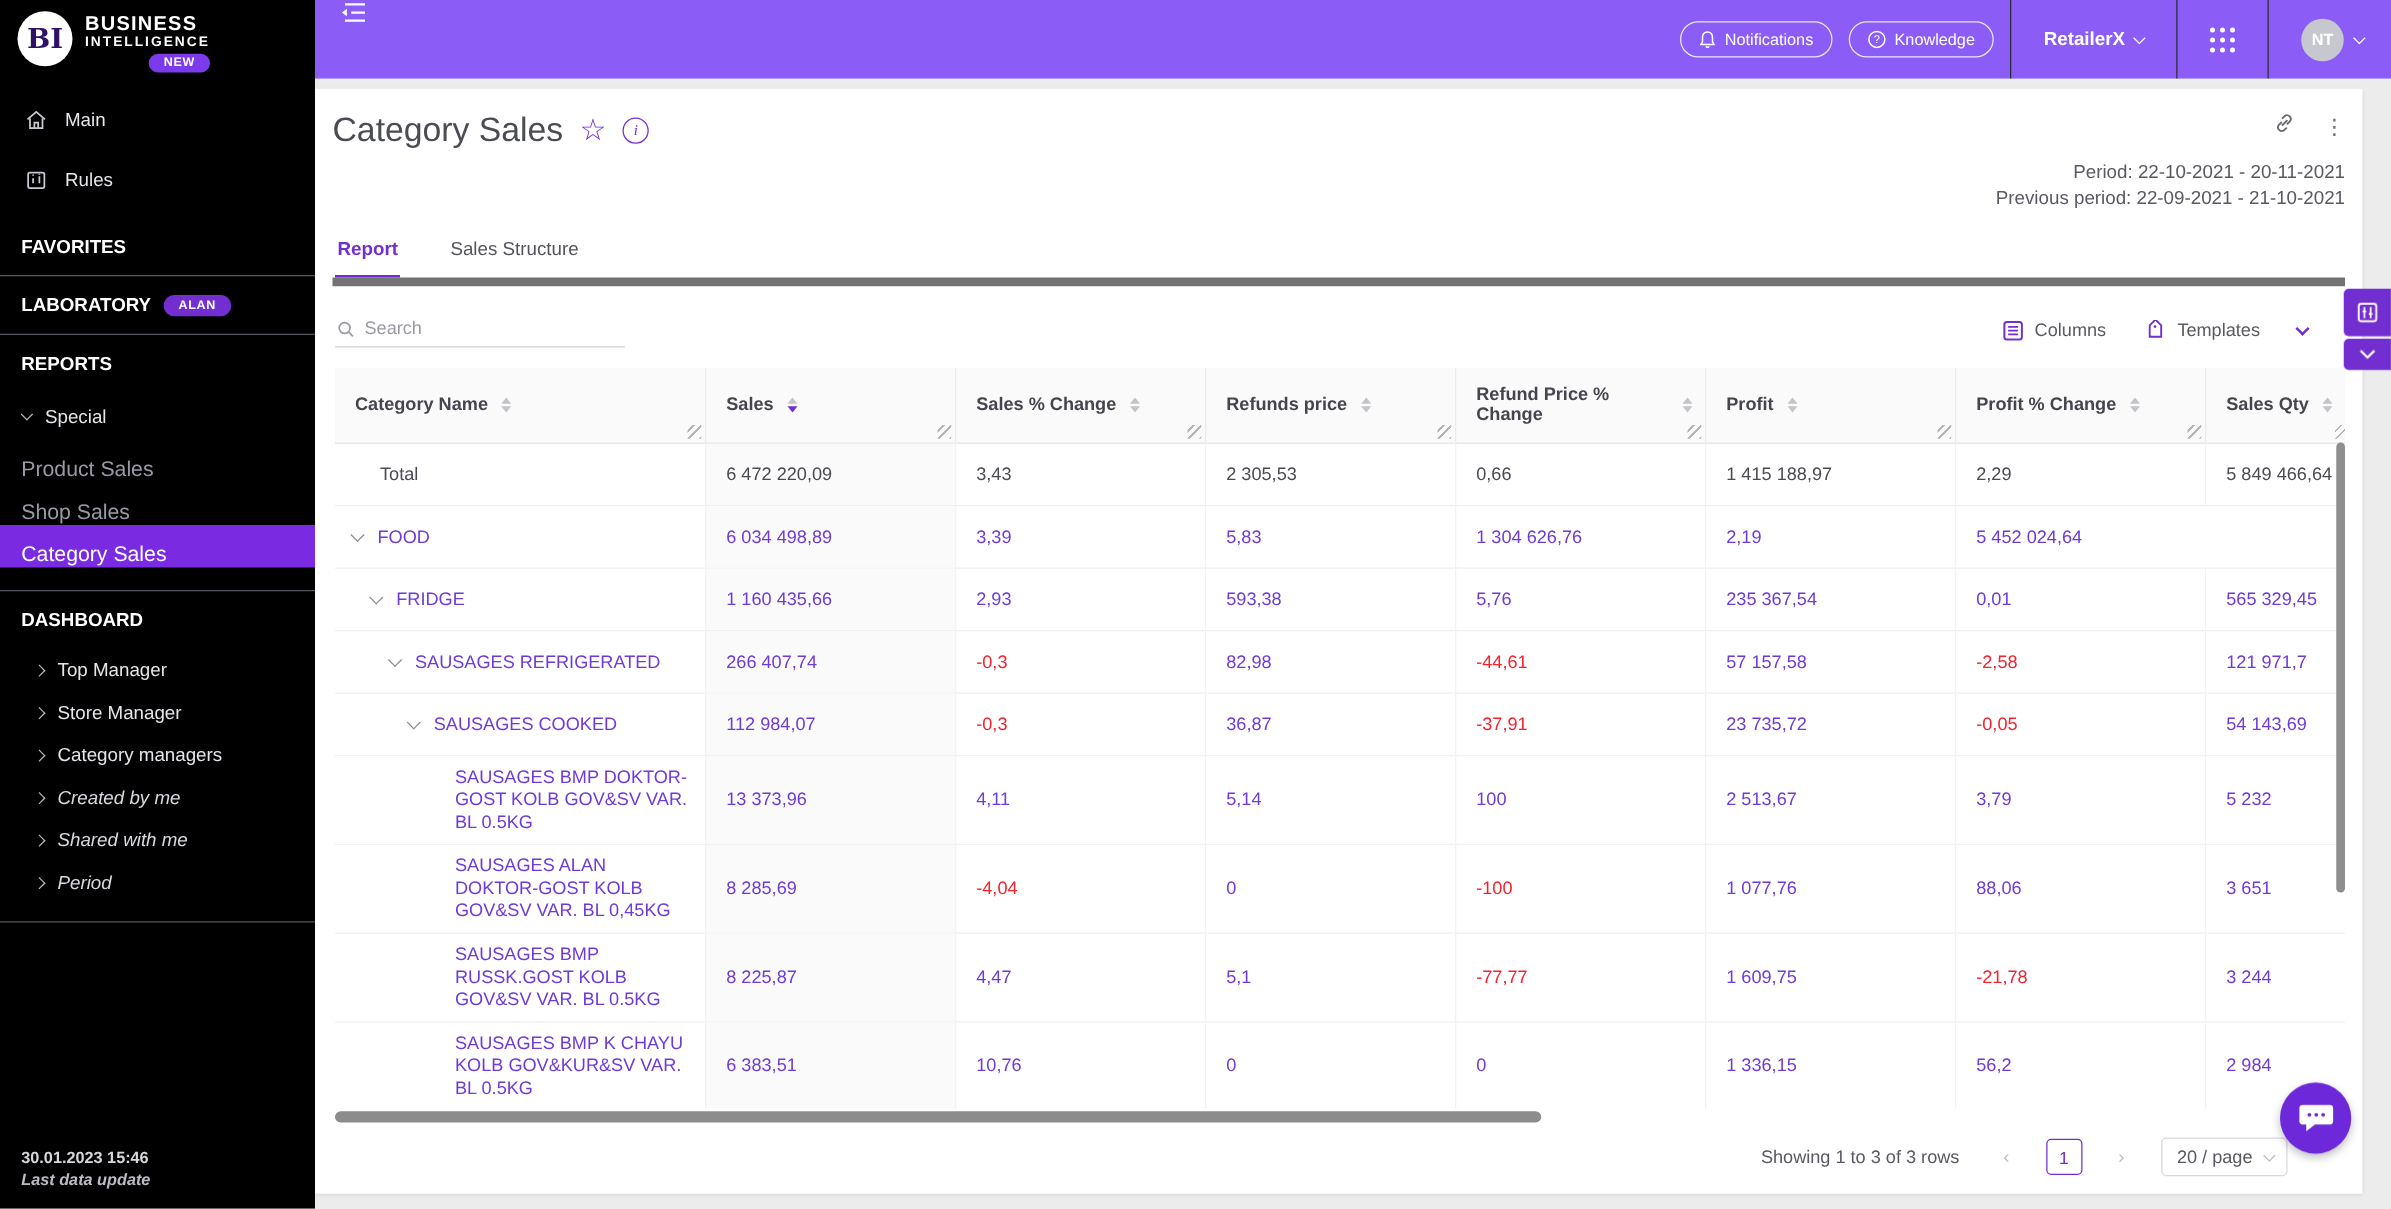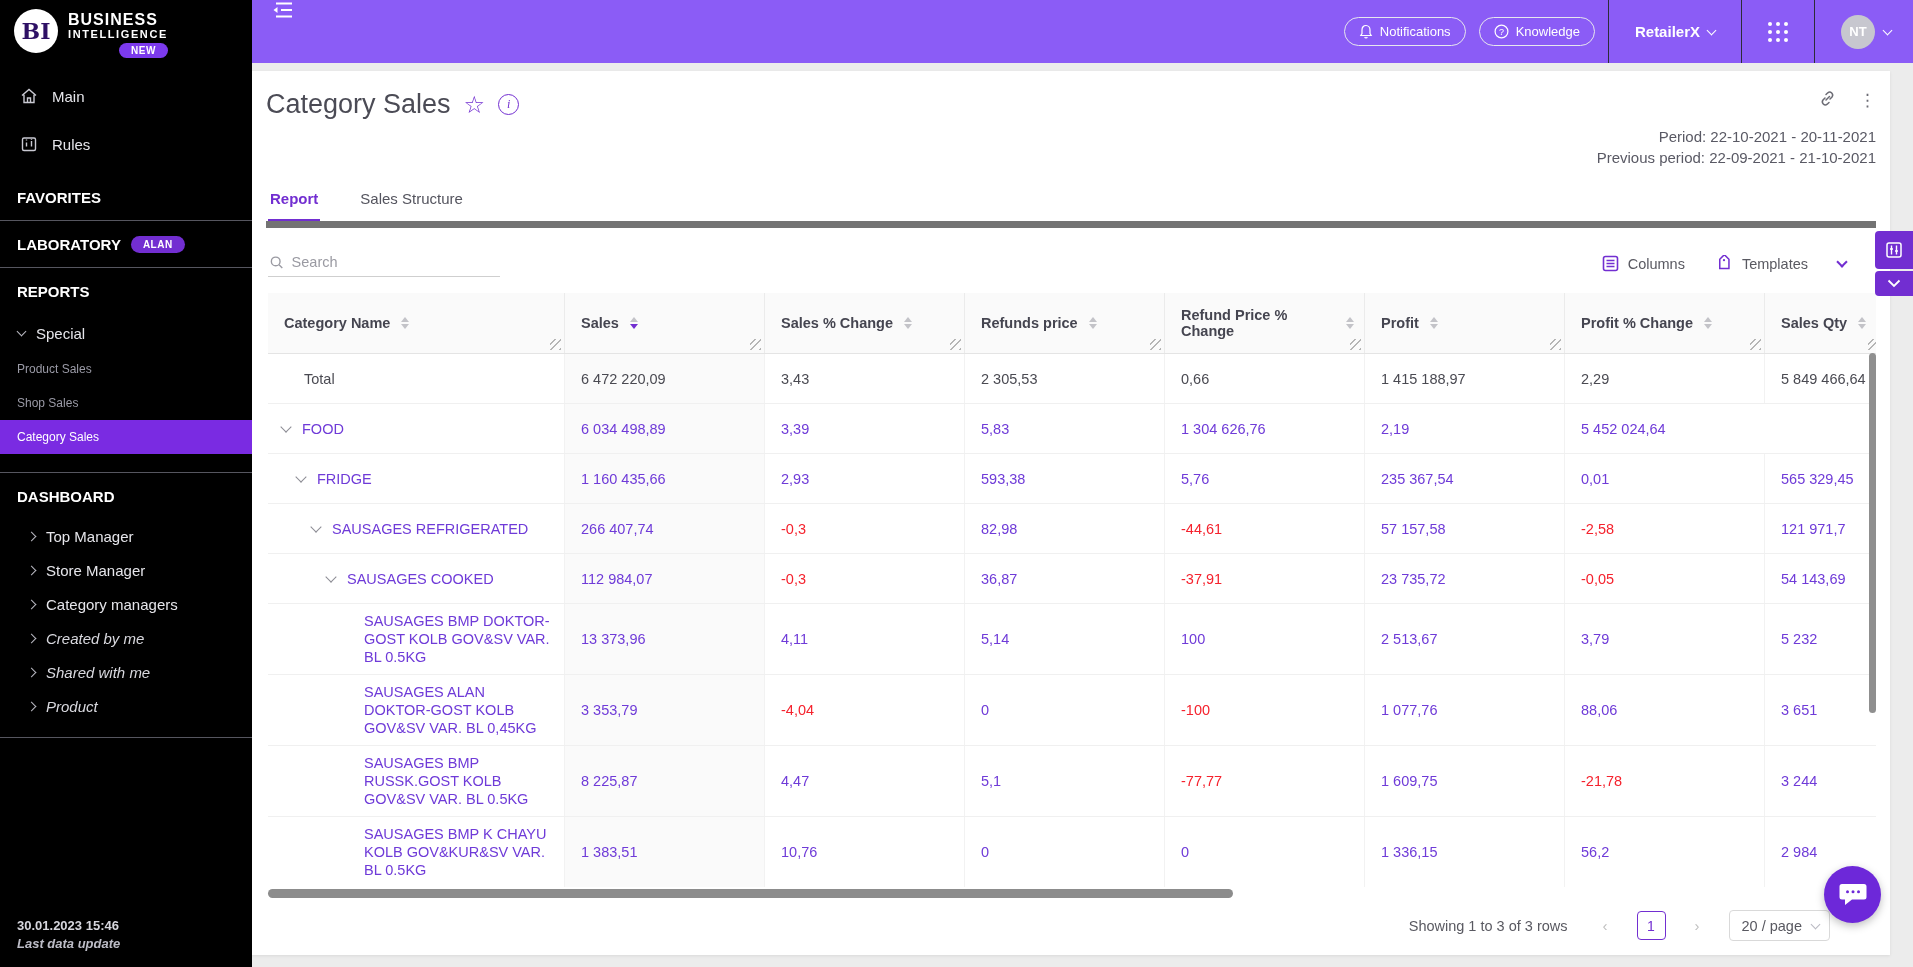--- a/index.html
+++ b/index.html
@@ -14,21 +14,21 @@
   .logo-text { display:flex; flex-direction:column; align-items:flex-start; padding-top:3px; }
   .logo-line1 { font-size:16px; font-weight:bold; letter-spacing:1px; color:#fff; line-height:16px; }
   .logo-line2 { font-size:11px; font-weight:bold; letter-spacing:1.6px; color:#fff; line-height:12px; }
   .new-badge { background:#7c3aed; color:#fff; font-size:10px; font-weight:bold; letter-spacing:.5px; border-radius:9px; padding:2px 12px; margin-top:3px; align-self:flex-end; }
   .nav-item { display:flex; align-items:center; gap:14px; height:48px; padding-left:20px; font-size:15px; color:#e5e5ea; cursor:pointer; }
   .nav-item svg { flex:0 0 auto; }
   .section-label { display:flex; align-items:center; gap:10px; height:46px; padding-left:17px; font-size:15px; font-weight:bold; color:#fff; }
   .beta-badge { background:#722ed1; color:#fff; font-size:10px; font-weight:bold; letter-spacing:.5px; border-radius:10px; padding:3px 12px; }
   .sb-divider { border:none; border-top:1px solid #56565f; margin:0; }
   .tree-parent { display:flex; align-items:center; gap:11px; height:38px; padding-left:18px; font-size:15px; color:#e5e5ea; cursor:pointer; }
-  .sub-link { display:flex; align-items:center; height:34px; padding-left:17px; font-size:12px; color:#9a9aa6; cursor:pointer; }
+  .sub-link { display:flex; align-items:flex-end; height:34px; padding-left:17px; font-size:17px; color:#9a9aa6; cursor:pointer; }
   .sub-link.selected { background:#7a2be2; color:#fff; }
   .dash-item { display:flex; align-items:center; gap:11px; height:34px; padding-left:28px; font-size:15px; color:#e5e5ea; cursor:pointer; }
   .dash-item.italic { font-style:italic; color:#d9d9df; }
   .chev { display:inline-block; width:7px; height:7px; border-right:1.6px solid #b9b9c2; border-bottom:1.6px solid #b9b9c2; }
   .chev.right { transform:rotate(-45deg); }
   .chev.down  { transform:rotate(45deg); margin-top:-3px; }
   .last-update { position:absolute; left:17px; bottom:16px; font-size:13px; }
   .last-update .lu-time { font-weight:bold; color:#d6d6dd; margin-bottom:3px; }
   .last-update .lu-label { font-style:italic; font-weight:bold; color:#bcbcc6; }
 
@@ -184,21 +184,21 @@
     <div class="dash-item italic">
         <span class="chev right"></span>
         <span>Created by me</span>
       </div>
     <div class="dash-item italic">
         <span class="chev right"></span>
         <span>Shared with me</span>
       </div>
     <div class="dash-item italic">
         <span class="chev right"></span>
-        <span>Product</span>
+        <span>Period</span>
       </div>
 
     <hr class="sb-divider" style="margin-top:14px;">
 
     <div class="last-update">
       <div class="lu-time">30.01.2023 15:46</div>
       <div class="lu-label">Last data update</div>
     </div>
   </aside>
 
@@ -448,21 +448,21 @@
                 <div class="td col4">100</div>
                 <div class="td col5">2 513,67</div>
                 <div class="td col6">3,79</div>
                 <div class="td col7">5 232</div>
               </div>
               <div class="tr">
                 <div class="td name-cell col0" style="padding-left: 74px;">
                   <span class="chevron-spacer"></span>
                   <span class="row-name">SAUSAGES ALAN DOKTOR-GOST KOLB GOV&amp;SV VAR. BL 0,45KG</span>
                 </div>
-                <div class="td col1">3 353,79</div>
+                <div class="td col1">8 285,69</div>
                 <div class="td col2 neg">-4,04</div>
                 <div class="td col3">0</div>
                 <div class="td col4 neg">-100</div>
                 <div class="td col5">1 077,76</div>
                 <div class="td col6">88,06</div>
                 <div class="td col7">3 651</div>
               </div>
               <div class="tr">
                 <div class="td name-cell col0" style="padding-left: 74px;">
                   <span class="chevron-spacer"></span>
@@ -474,21 +474,21 @@
                 <div class="td col4 neg">-77,77</div>
                 <div class="td col5">1 609,75</div>
                 <div class="td col6 neg">-21,78</div>
                 <div class="td col7">3 244</div>
               </div>
               <div class="tr">
                 <div class="td name-cell col0" style="padding-left: 74px;">
                   <span class="chevron-spacer"></span>
                   <span class="row-name">SAUSAGES BMP K CHAYU KOLB GOV&amp;KUR&amp;SV VAR. BL 0.5KG</span>
                 </div>
-                <div class="td col1">1 383,51</div>
+                <div class="td col1">6 383,51</div>
                 <div class="td col2">10,76</div>
                 <div class="td col3">0</div>
                 <div class="td col4">0</div>
                 <div class="td col5">1 336,15</div>
                 <div class="td col6">56,2</div>
                 <div class="td col7">2 984</div>
               </div>
               <div class="tr">
                 <div class="td name-cell col0" style="padding-left: 74px;">
                   <span class="chevron-spacer"></span>

